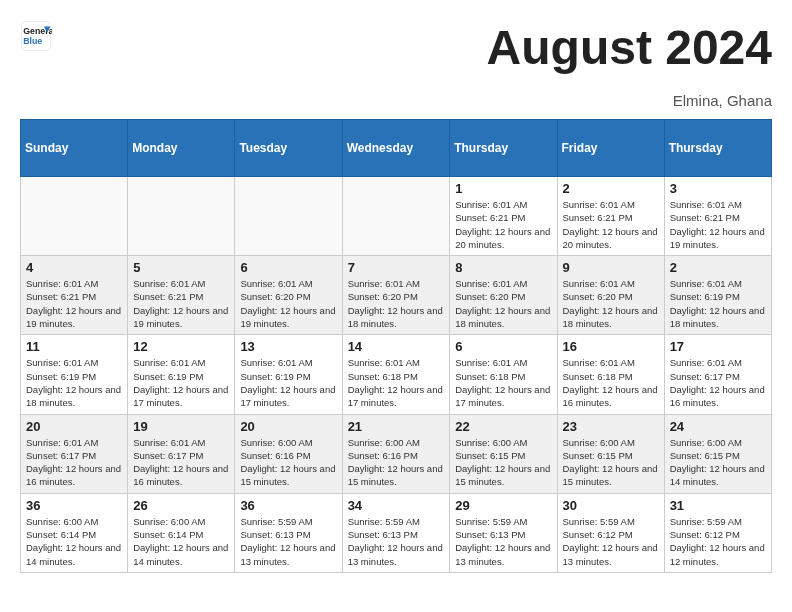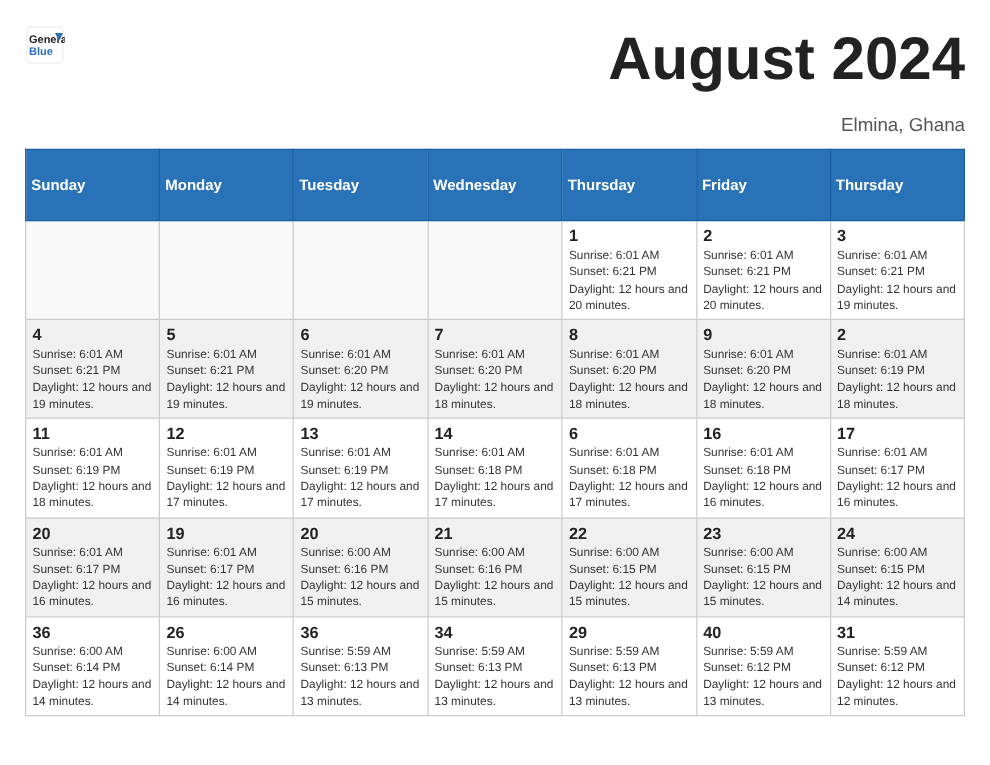--- a/index.html
+++ b/index.html
@@ -321,21 +321,21 @@
 and 13 minutes.</div>
         </td>
         <td>
           <div class="day-number">29</div>
           <div class="day-info">Sunrise: 5:59 AM
 Sunset: 6:13 PM
 Daylight: 12 hours
 and 13 minutes.</div>
         </td>
         <td>
-          <div class="day-number">40</div>
+          <div class="day-number">30</div>
           <div class="day-info">Sunrise: 5:59 AM
 Sunset: 6:12 PM
 Daylight: 12 hours
 and 13 minutes.</div>
         </td>
         <td>
           <div class="day-number">31</div>
           <div class="day-info">Sunrise: 5:59 AM
 Sunset: 6:12 PM
 Daylight: 12 hours

